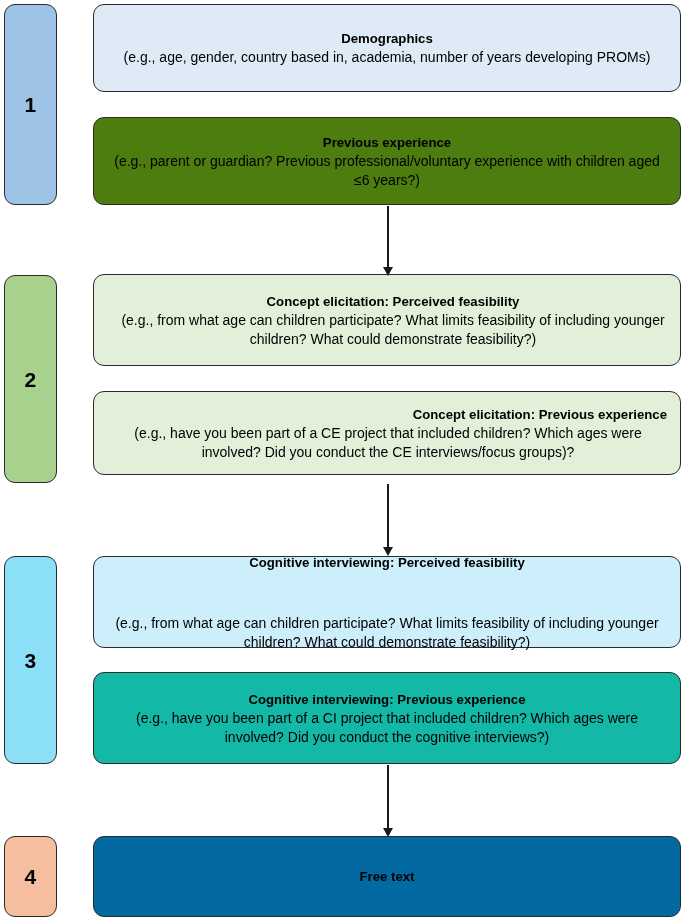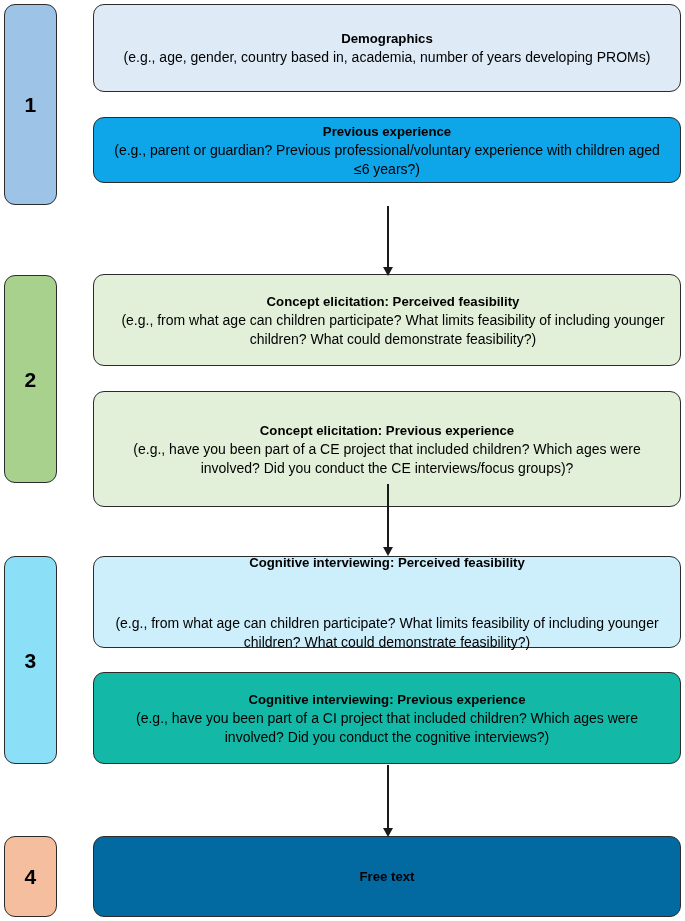--- a/index.html
+++ b/index.html
@@ -93,32 +93,32 @@
 <body>
 
 <div id="flow-root">
     <div class="stage-tab" style="top: 4px; height: 201px; background: rgb(157, 195, 230);">
       <span class="stage-number">1</span>
     </div>
     <div class="node-box" style="top: 4px; height: 88px; background: rgb(222, 235, 247);">
       <p class="node-title">Demographics</p>
       <p class="node-detail">(e.g., age, gender, country based in, academia,  number of years developing PROMs)</p>
     </div>
-    <div class="node-box" style="top: 117px; height: 66px; background: #0ea5e9;">
+    <div class="node-box" style="top: 117px; height: 88px; background: #4d7c0f;">
       <p class="node-title">Previous experience</p>
       <p class="node-detail">(e.g., parent or guardian? Previous professional/voluntary experience with children aged ≤6 years?)</p>
     </div>
     <div class="stage-tab" style="top: 275px; height: 208px; background: rgb(169, 209, 142);">
       <span class="stage-number">2</span>
     </div>
     <div class="node-box" style="top: 274px; height: 92px; background: rgb(226, 240, 217); padding-left: 24px;">
       <p class="node-title">Concept elicitation: Perceived feasibility</p>
       <p class="node-detail">(e.g., from what age can children participate? What limits feasibility of including younger children? What could demonstrate feasibility?)</p>
     </div>
-    <div class="node-box" style="top: 391px; height: 116px; background: rgb(226, 240, 217);">
+    <div class="node-box" style="top: 391px; height: 84px; background: rgb(226, 240, 217); align-items: flex-end;">
       <p class="node-title">Concept elicitation: Previous experience</p>
       <p class="node-detail">(e.g., have you been part of a CE project that included children? Which ages were involved? Did you conduct the CE interviews/focus groups)?</p>
     </div>
     <div class="stage-tab" style="top: 556px; height: 208px; background: rgb(139, 223, 247);">
       <span class="stage-number">3</span>
     </div>
     <div class="node-box" style="top: 556px; height: 92px; background: rgb(205, 238, 251); gap: 42px;">
       <p class="node-title">Cognitive interviewing: Perceived feasibility</p>
       <p class="node-detail">(e.g., from what age can children participate? What limits feasibility of including younger children? What could demonstrate feasibility?)</p>
     </div>

